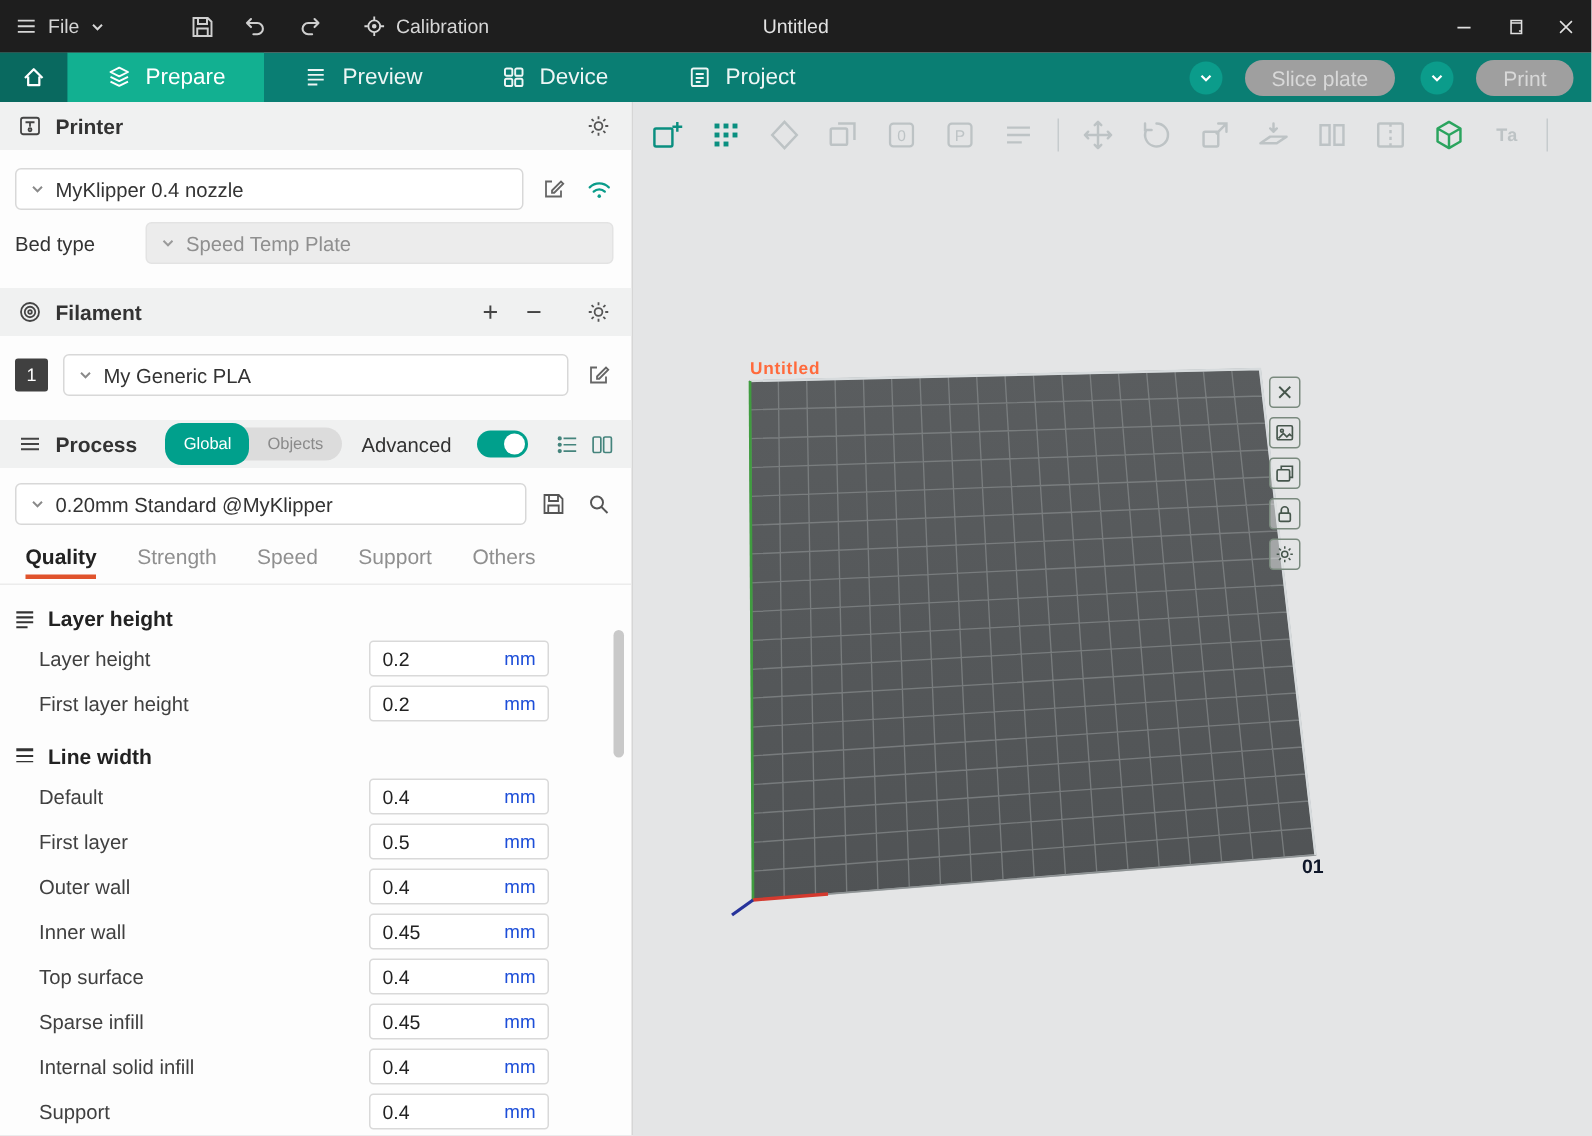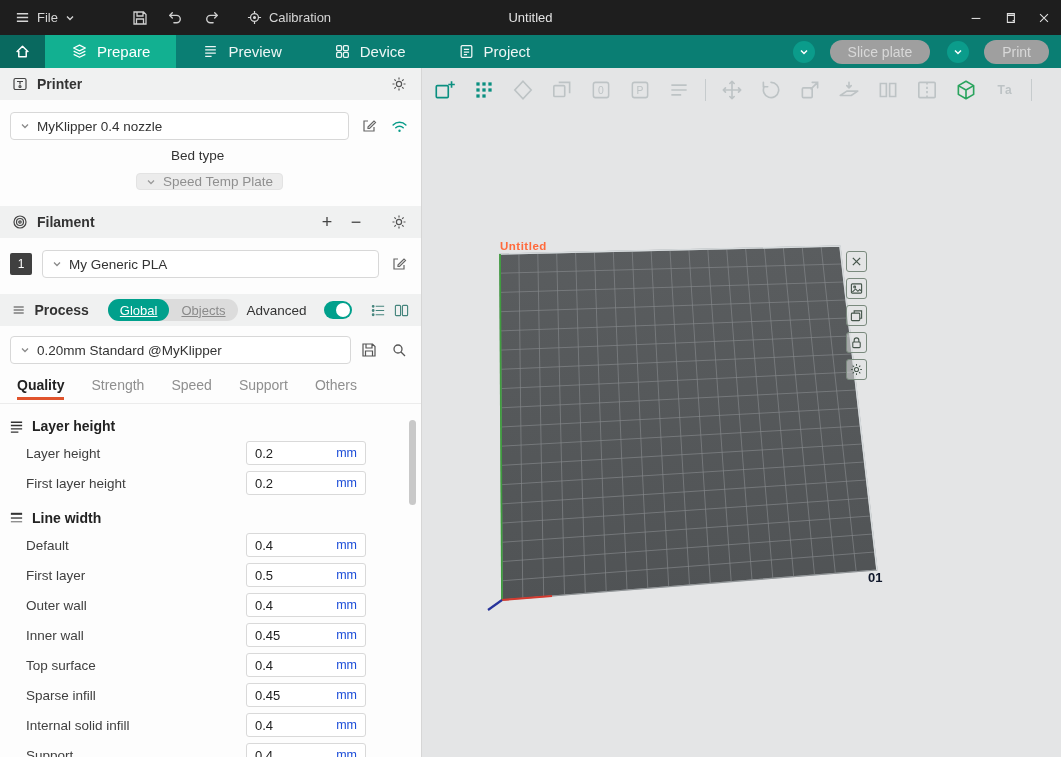--- a/index.html
+++ b/index.html
@@ -1,20 +1,20 @@
 <!DOCTYPE html>
 <html><head>
 <meta charset="utf-8">
 <style>
   * { box-sizing: border-box; margin: 0; padding: 0; }
   html,body { width:1061px; height:757px; overflow:hidden; font-family:"Liberation Sans", sans-serif; background:#e4e5e6; }
 
   
   .titlebar { height:35px; background:#1e1e1e; display:flex; align-items:center; color:#d6d6d6; position:relative; font-size:13px; }
-  .tb-left { display:flex; align-items:center; padding-left:9px; }
+  .tb-left { display:flex; align-items:center; padding-left:4px; }
   .tb-menu { display:flex; align-items:center; gap:7px; padding:0 6px; cursor:default; }
   .tb-iconbtn { width:26px; height:26px; display:flex; align-items:center; justify-content:center; margin-left:10px; color:#cfcfcf; }
   .tb-iconbtn.first { margin-left:46px; }
   .tb-cal { display:flex; align-items:center; gap:7px; margin-left:22px; color:#d6d6d6; }
   .tb-title { position:absolute; left:50%; transform:translateX(-50%); color:#e2e2e2; }
   .tb-right { margin-left:auto; display:flex; }
   .tb-win { width:34px; height:35px; display:flex; align-items:center; justify-content:center; color:#e0e0e0; }
 
   
   .tabbar { height:33px; background:#0a7e73; display:flex; align-items:stretch; }
@@ -34,28 +34,28 @@
   
   .sec-head { display:flex; align-items:center; height:32px; background:#f0f1f1; padding:0 12px; gap:9px; font-size:14px; font-weight:600; color:#333; }
   .sec-head .sp { flex:1; }
   .ic-btn { display:flex; align-items:center; justify-content:center; width:20px; height:20px; color:#555; background:none; border:none; cursor:pointer; }
   .pm { font-size:18px; color:#444; width:20px; text-align:center; line-height:20px; }
 
   .srow { display:flex; align-items:center; gap:10px; padding:0 12px 0 10px; }
   .srow.preset { margin-top:12px;align-items:center; }
   .select { display:flex; align-items:center; height:28px; background:#fff; border:1px solid #d8d8d8; border-radius:4px; padding:0 9px; gap:7px; font-size:13.5px; color:#333; flex:1; }
   .select.gray { background:#ececec; border-color:#e3e3e3; color:#8f8f8f; }
-  .bedrow { margin-top:8px;flex-direction:column; }
+  .bedrow { margin-top:8px; }
   .bedrow .lbl { width:77px; font-size:13.5px; color:#333; }
   .fila { margin-top:12px; }
   .badge { width:22px; height:22px; background:#404040; color:#fff; font-size:12px; border-radius:2px; display:flex; align-items:center; justify-content:center; }
   .mt16 { margin-top:16px; }
 
   .scope { display:flex; align-items:center; background:#dcdcdc; border-radius:11px; height:22px; margin-left:10px; }
-  .scope .seg { display:flex; align-items:center; padding:0 12px; height:22px; font-size:13px; font-weight:400;text-decoration:underline; }
+  .scope .seg { display:flex; align-items:center; padding:0 12px; height:28px; font-size:11px; font-weight:400; }
   .scope .on { background:#00a08c; color:#fff; border-radius:11px; }
   .scope .off { color:#8a8a8a; }
   .adv { font-size:13.5px; font-weight:400; color:#333; margin-left:auto; }
   .switch { width:34px; height:18px; border-radius:9px; background:#00a08c; position:relative; margin-left:8px; }
   .switch .knob { position:absolute; right:2px; top:2px; width:14px; height:14px; border-radius:50%; background:#fff; }
   .hicons { display:flex; gap:8px; margin-left:10px; color:#44847c; }
 
   .procrow { margin-top:10px; }
   .procrow .gap { display:flex; gap:14px; color:#555; padding-right:2px; }
 

